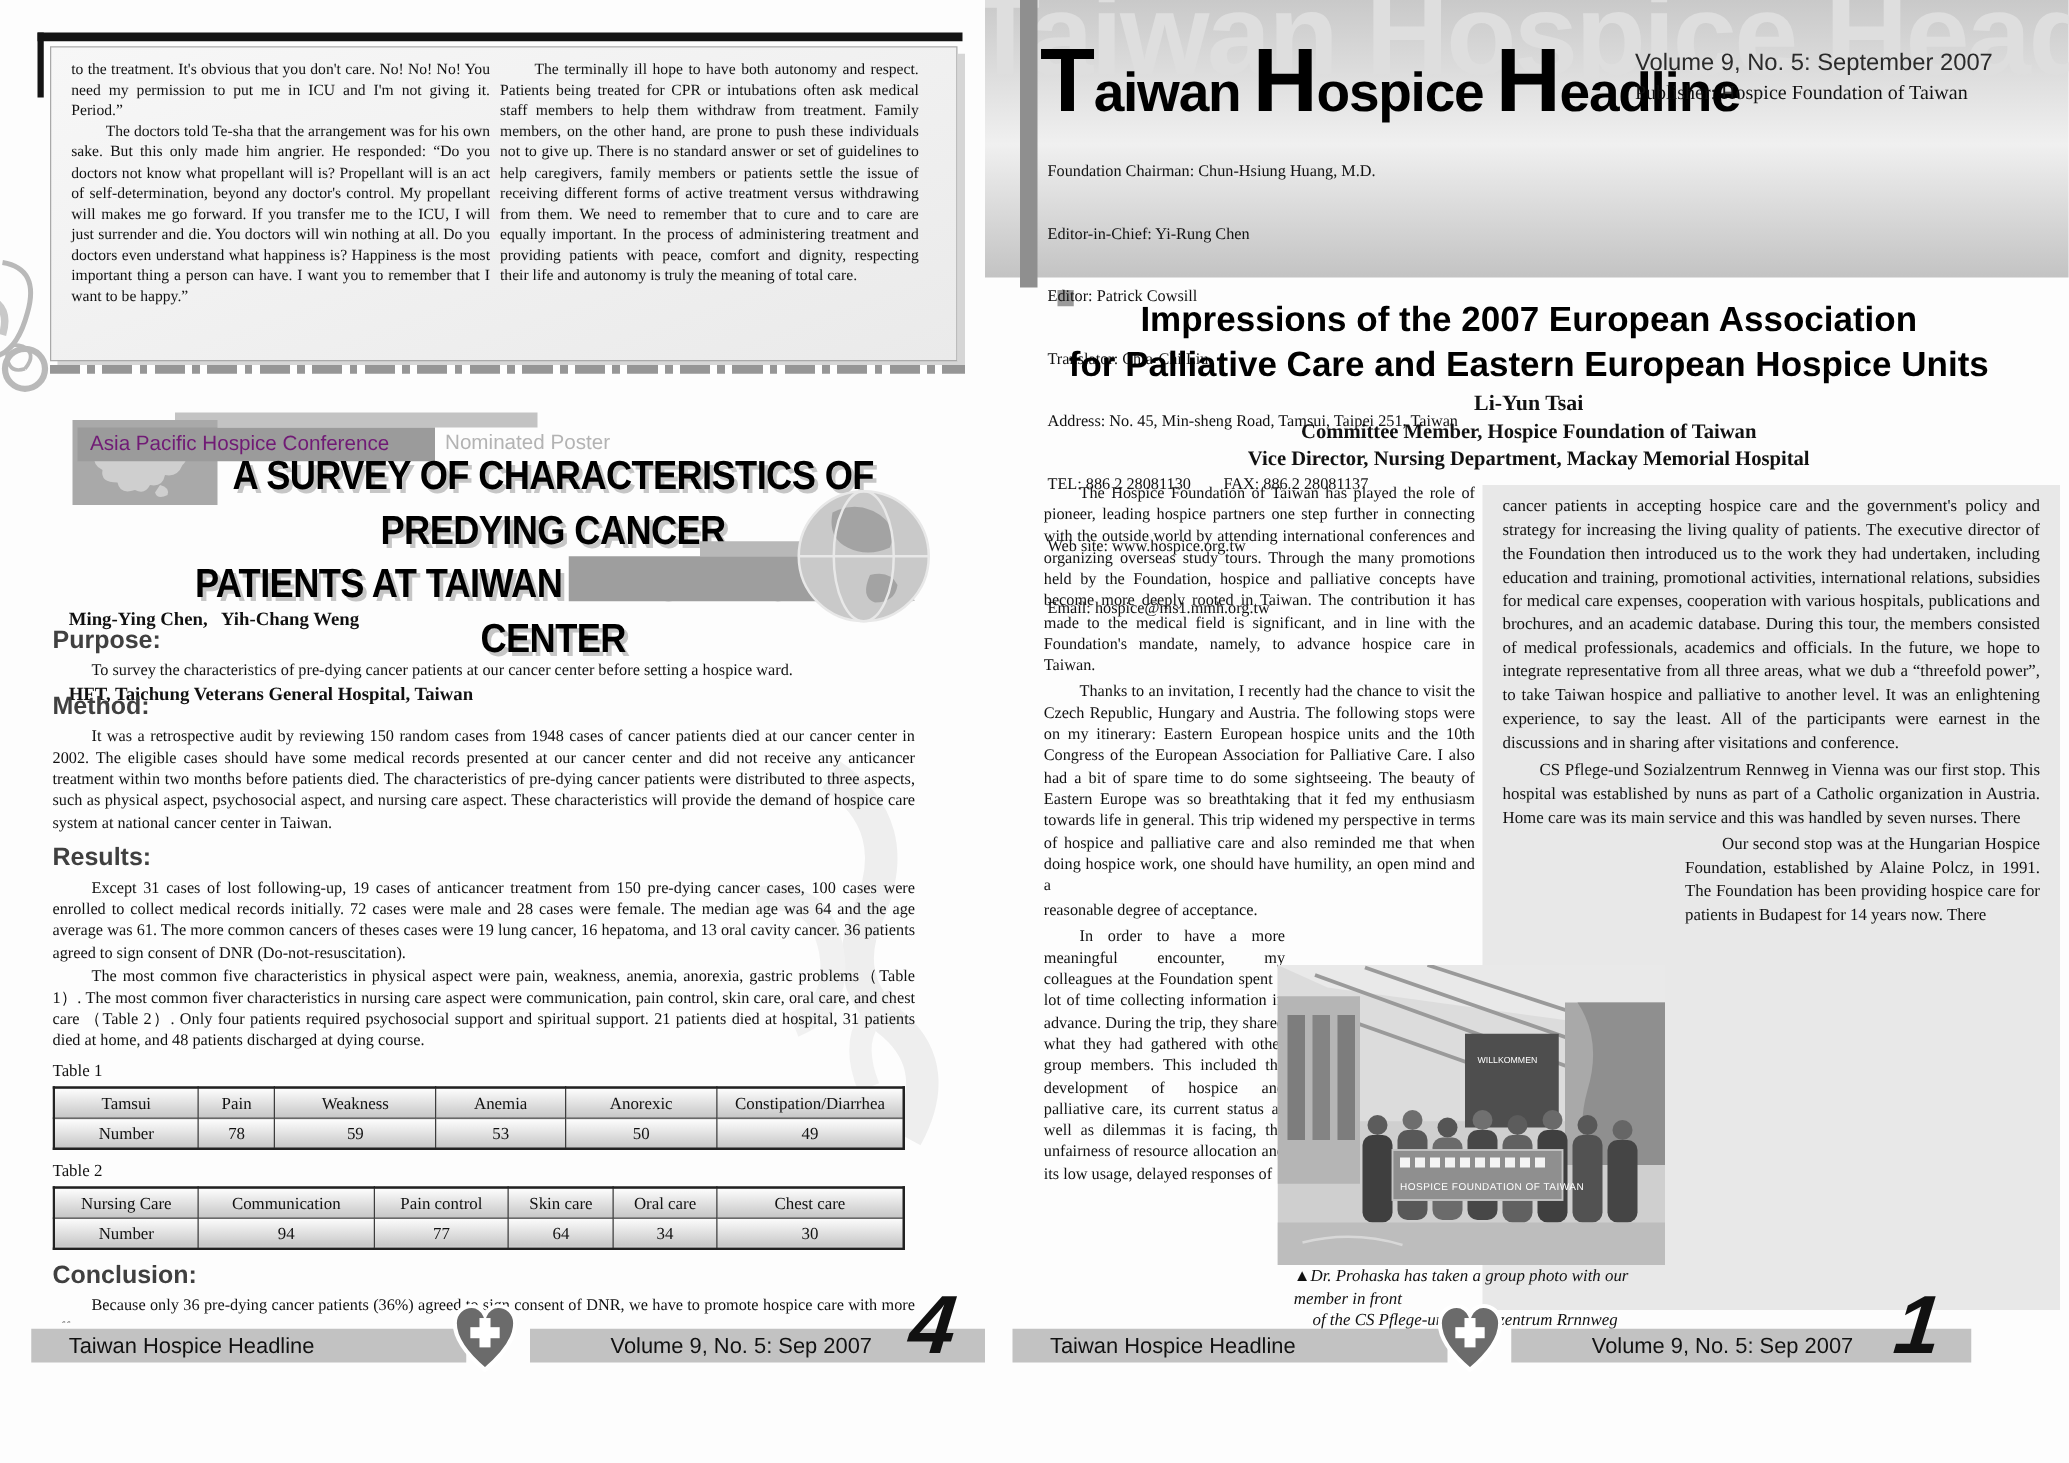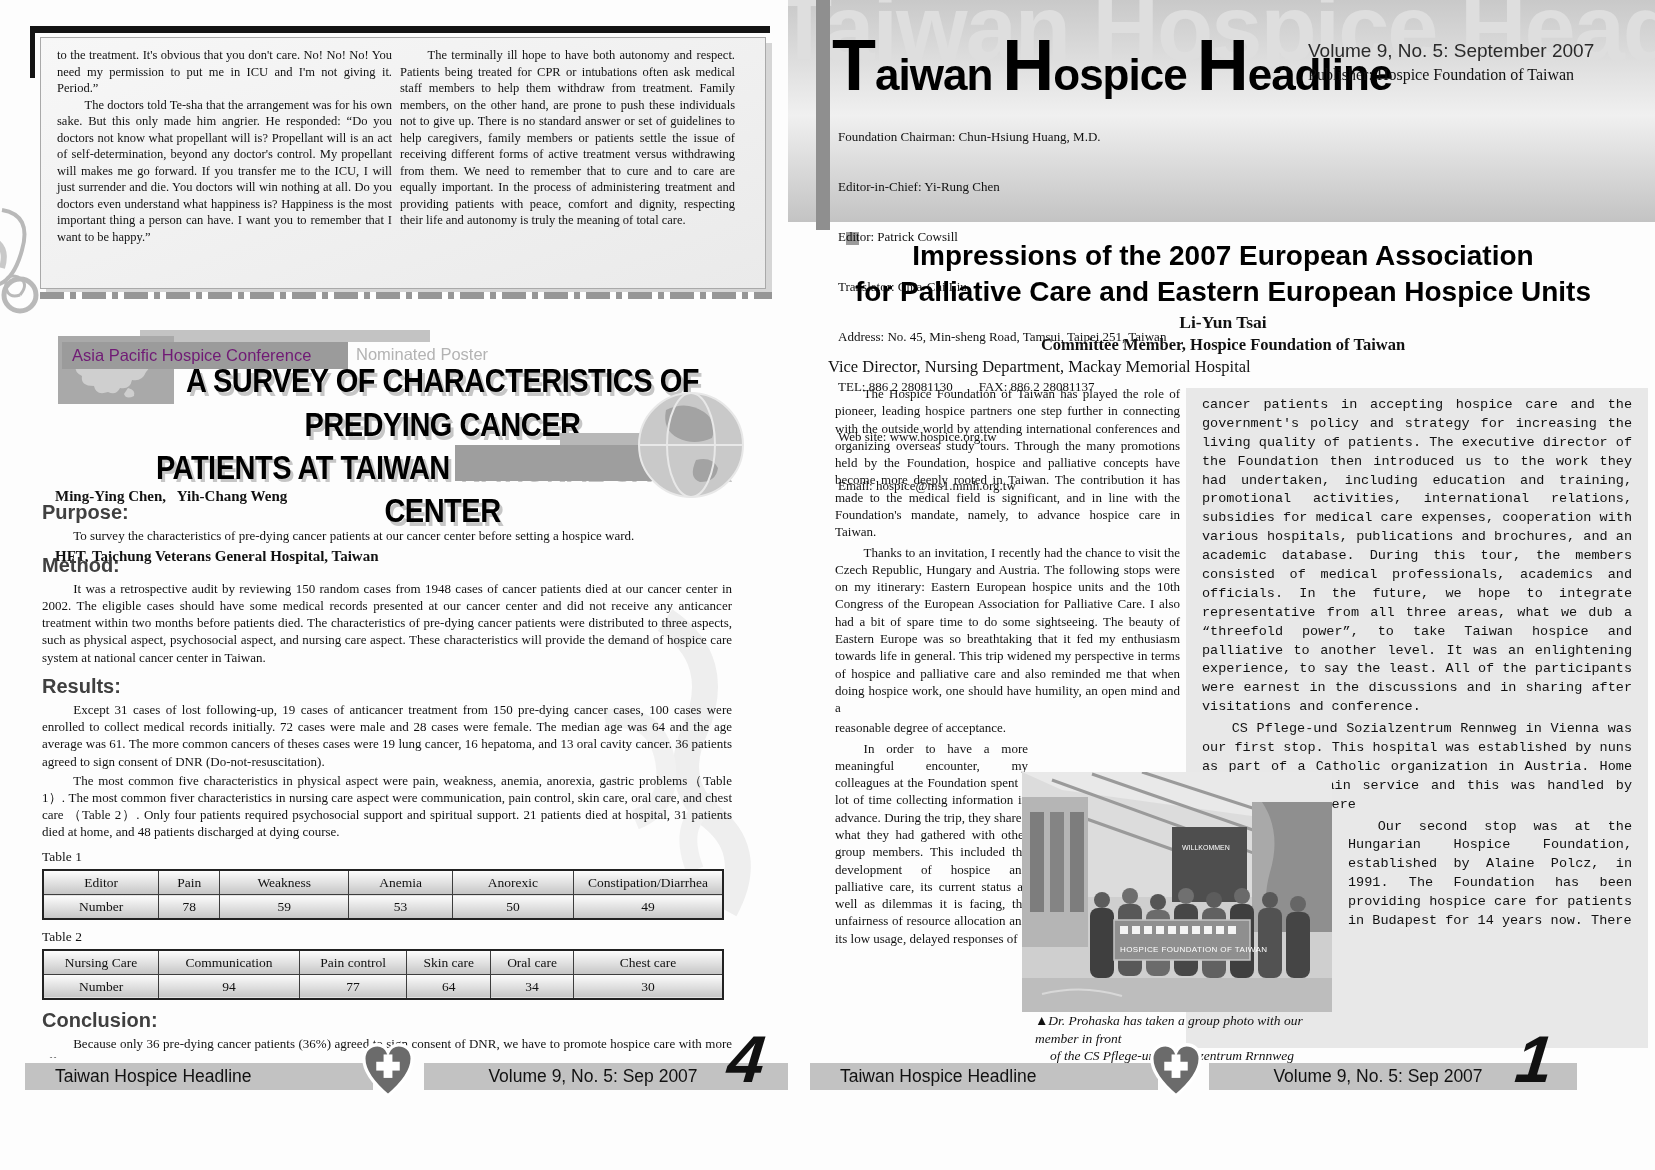--- a/index.html
+++ b/index.html
@@ -76,29 +76,29 @@
   .mast-word{display:inline-block;font-size:44px;margin-right:10px;letter-spacing:-1px;}
   .mast-word::first-letter{font-size:72px;}
   .mast-vol{position:absolute;left:520px;top:40px;font-family:"Liberation Sans",sans-serif;font-size:19px;color:#2a2a2a;}
   .mast-pub{position:absolute;left:520px;top:66px;font-size:16px;}
   .mast-info{position:absolute;left:50px;top:96px;font-size:13px;line-height:1.28;white-space:pre;}
 
   .art-title{position:absolute;left:40px;top:238px;width:790px;text-align:center;
     font-family:"Liberation Sans",sans-serif;font-weight:bold;font-size:28px;line-height:1.3;color:#000;}
   .art-author{position:absolute;left:40px;top:312px;width:790px;text-align:center;font-weight:bold;font-size:17.5px;}
   .art-role1{position:absolute;left:40px;top:335px;width:790px;text-align:center;font-weight:bold;font-size:16.5px;}
-  .art-role2{position:absolute;left:40px;top:357px;width:790px;text-align:left;font-weight:normal;font-size:16.5px;}
+  .art-role2{position:absolute;left:40px;top:357px;width:790px;text-align:center;font-weight:bold;font-size:16.5px;}
 
   .col-left{position:absolute;left:47px;top:385px;width:345px;font-size:13px;line-height:1.33;text-align:justify;}
   .col-left p{margin:0 0 3px;text-indent:2.2em;}
   .col-left p.cont{text-indent:0;}
   .spacer-l{float:right;width:152px;height:266px;}
   .col-right{position:absolute;left:398px;top:388px;width:462px;height:660px;background:#e8e8e8;
     box-sizing:border-box;padding:8px 16px;font-size:13.5px;line-height:1.4;text-align:justify;}
-  .col-right p{margin:0 0 3px;text-indent:2.2em;font-family:Liberation Mono, monospace;}
+  .col-right p{margin:0 0 3px;text-indent:2.2em;}
   .col-right p.cont{text-indent:0;}
   .spacer-r{float:left;width:146px;height:262px;}
 
   .photo{position:absolute;left:234px;top:772px;width:310px;height:240px;}
   .photo-caption{position:absolute;left:247px;top:1012px;width:306px;font-style:italic;font-size:13.5px;line-height:1.3;}
   .photo-caption .l2{padding-left:15px;}
 </style>
 </head>
 <body>
 
@@ -169,21 +169,21 @@
       <h3>Method:</h3>
       <p>It was a retrospective audit by reviewing 150 random cases from 1948 cases of cancer patients died at our cancer center in 2002. The eligible cases should have some medical records presented at our cancer center and did not receive any anticancer treatment within two months before patients died. The characteristics of pre-dying cancer patients were distributed to three aspects, such as physical aspect, psychosocial aspect, and nursing care aspect. These characteristics will provide the demand of hospice care system at national cancer center in Taiwan.</p>
       <h3>Results:</h3>
       <p>Except 31 cases of lost following-up, 19 cases of anticancer treatment from 150  pre-dying cancer cases, 100 cases were enrolled to collect medical records initially. 72 cases were male and 28 cases were female. The median age was 64 and the age average was 61. The more common cancers of theses cases were 19 lung cancer, 16 hepatoma, and 13 oral cavity cancer. 36 patients agreed to sign consent of DNR (Do-not-resuscitation).</p>
       <p>The most common five characteristics in physical aspect were pain, weakness, anemia, anorexia, gastric problems（Table 1）. The most common fiver characteristics in nursing care aspect were communication, pain control, skin care, oral care, and chest care （Table 2）. Only four patients required psychosocial support and spiritual support. 21 patients died at hospital, 31 patients died at home, and 48 patients discharged at dying course.</p>
 
       <div class="tbl-label">Table 1</div>
       <table class="dtable">
         <tbody>
             <tr>
-          <td>Editor</td>
+          <td>Tamsui</td>
           <td>Pain</td>
           <td>Weakness</td>
           <td>Anemia</td>
           <td>Anorexic</td>
           <td>Constipation/Diarrhea</td>
         </tr>
         <tr>
           <td>Number</td>
           <td>78</td>
           <td>59</td>

